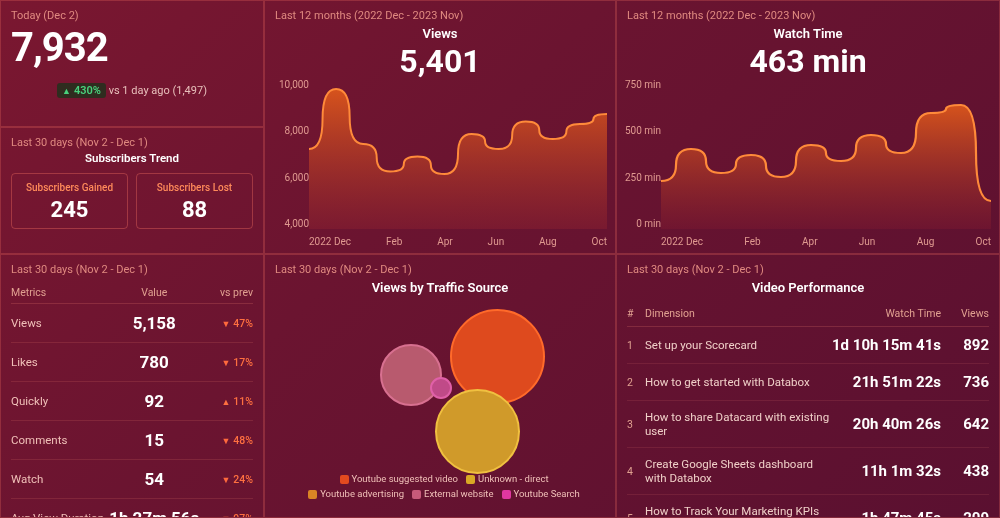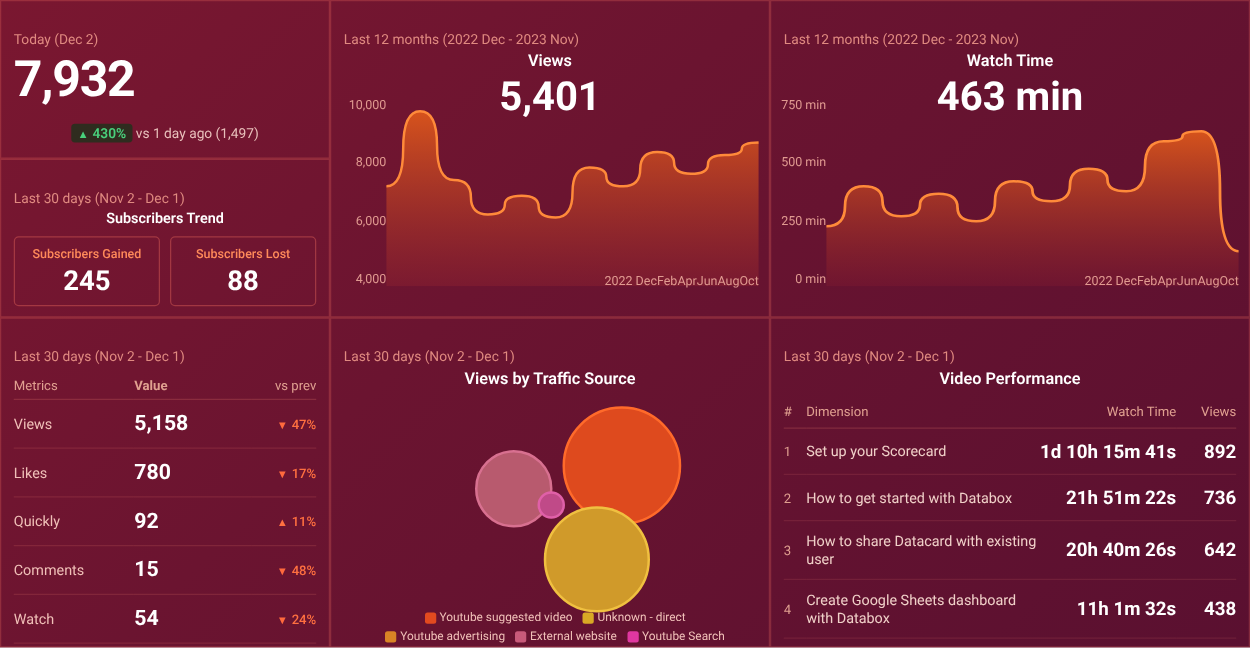--- a/index.html
+++ b/index.html
@@ -13,21 +13,21 @@
   .grid {
     display: grid;
     grid-template-columns: 264px 352px 384px;
     grid-template-rows: 127px 127px 264px;
     gap: 0;
     width: 1000px;
     height: 518px;
   }
   .panel {
     border: 1px solid rgba(255,120,100,0.25);
-    padding: 24px 10px;
+    padding: 8px 10px;
     position: relative;
     overflow: hidden;
   }
   .panel-title-range {
     color: #e08a80;
     font-size: 11px;
     font-weight: 400;
   }
   .panel-header {
     text-align: center;
@@ -80,26 +80,26 @@
     border-radius: 4px;
     padding: 8px 6px 6px;
     text-align: center;
   }
   .tbox-label { font-size: 10px; color: #ff8a5a; font-weight: 500; }
   .tbox-val { font-size: 22px; font-weight: 700; margin-top: 4px; }
 
   
   .chart-area { position: absolute; left: 44px; right: 8px; top: 78px; bottom: 24px; }
   .y-ticks { position: absolute; left: 4px; top: 78px; bottom: 24px; width: 40px; display: flex; flex-direction: column; justify-content: space-between; text-align: right; font-size: 10px; color: #e09a90; }
-  .x-ticks { position: absolute; left: 44px; right: 8px; bottom: 22px; display: flex; justify-content: flex-end; font-size: 10px; color: #e09a90; margin-left: 32px; }
+  .x-ticks { position: absolute; left: 44px; right: 8px; bottom: 6px; display: flex; justify-content: space-between; font-size: 10px; color: #e09a90; }
 
   
   .perf-table { width: 100%; margin-top: 6px; font-size: 12px; border-collapse: collapse; }
   .perf-table th { text-align: left; font-weight: 400; color: #e0a090; font-size: 10.5px; padding: 4px 0; border-bottom: 1px solid rgba(255,140,120,0.2); }
-  .perf-table th:nth-child(2), .perf-table td:nth-child(2) { text-align: left; font-weight: bold; }
+  .perf-table th:nth-child(2), .perf-table td:nth-child(2) { text-align: center; }
   .perf-table th:nth-child(3), .perf-table td:nth-child(3) { text-align: right; width: 52px; }
   .perf-table td { padding: 9px 0; border-bottom: 1px solid rgba(255,140,120,0.15); }
   .perf-table .metric { color: #f0c0b8; font-size: 11.5px; }
   .perf-table .val { font-weight: 700; font-size: 17px; }
   .perf-table .dval { color: #ff7040; font-size: 10.5px; font-weight: 500;}
 
   
   .vp-table { width: 100%; margin-top: 6px; font-size: 11.5px; border-collapse: collapse; }
   .vp-table th { text-align: left; font-weight: 400; color: #e0a090; font-size: 10.5px; padding: 6px 0; border-bottom: 1px solid rgba(255,140,120,0.2); }
   .vp-table th.r, .vp-table td.r { text-align: right; }

